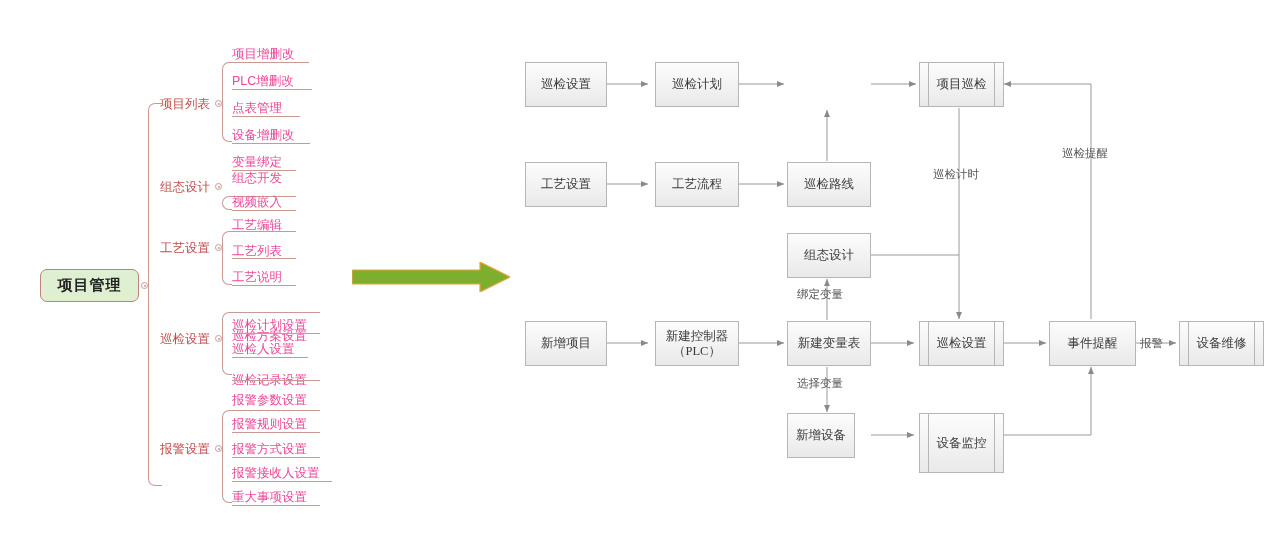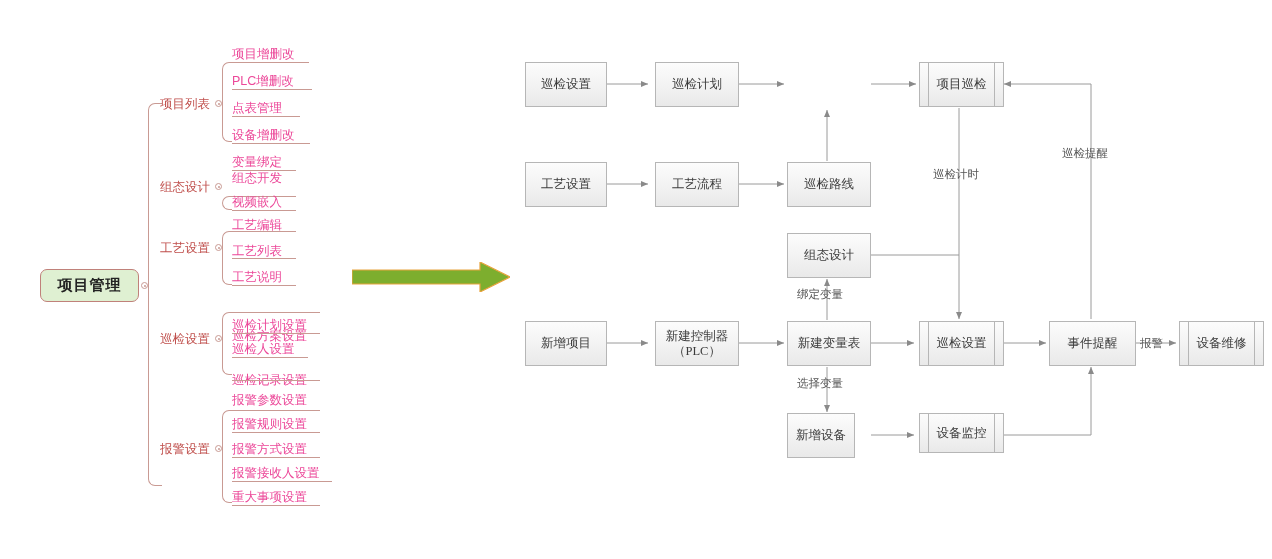--- a/index.html
+++ b/index.html
@@ -244,20 +244,20 @@
 
   <div class="fbox" style="left:525px;top:321px;width:82px;height:45px;">新增项目</div>
   <div class="fbox" style="left:655px;top:321px;width:84px;height:45px;white-space:pre-line;">新建控制器
 （PLC）</div>
   <div class="fbox" style="left:787px;top:321px;width:84px;height:45px;">新建变量表</div>
   <div class="fbox pre" style="left:919px;top:321px;width:85px;height:45px;">巡检设置</div>
   <div class="fbox" style="left:1049px;top:321px;width:87px;height:45px;">事件提醒</div>
   <div class="fbox pre" style="left:1179px;top:321px;width:85px;height:45px;">设备维修</div>
 
   <div class="fbox" style="left:787px;top:413px;width:68px;height:45px;">新增设备</div>
-  <div class="fbox pre" style="left:919px;top:413px;width:85px;height:40px;">设备监控</div>
+  <div class="fbox pre" style="left:919px;top:413px;width:85px;height:60px;">设备监控</div>
 
   <div class="flabel" style="left:933px;top:167px;">巡检计时</div>
   <div class="flabel" style="left:1062px;top:146px;">巡检提醒</div>
   <div class="flabel" style="left:797px;top:287px;">绑定变量</div>
   <div class="flabel" style="left:797px;top:376px;">选择变量</div>
   <div class="flabel" style="left:1140px;top:336px;">报警</div>
 </div>
 
 </body></html>

